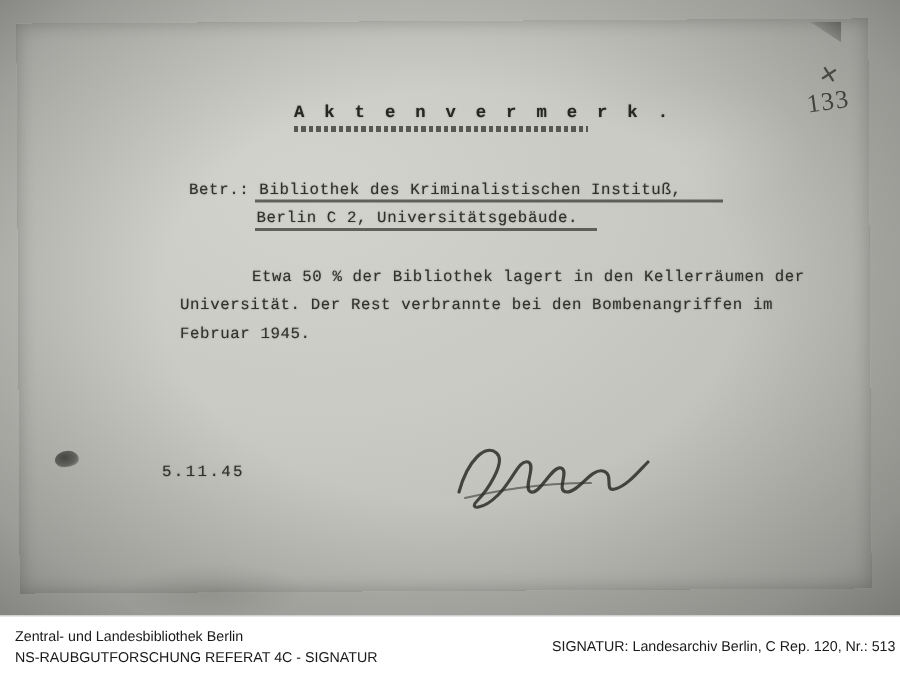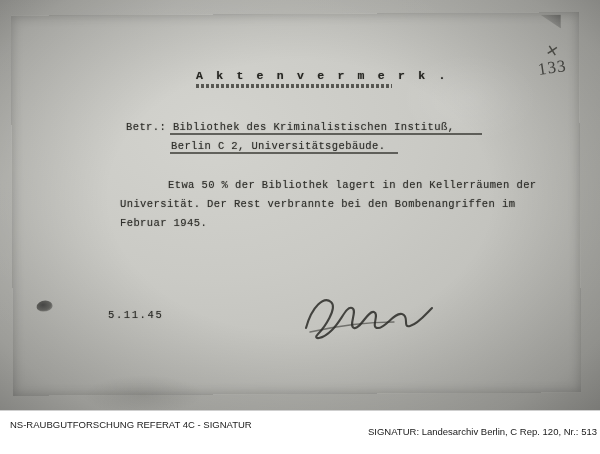--- a/index.html
+++ b/index.html
@@ -242,20 +242,21 @@
       </svg>
     </div>
 
     <div id="pencil-mark">✕</div>
     <div id="archive-number">133</div>
 
   </div>
 
   <div id="caption-bar">
     <div id="caption-left">
+      <span class="cap-line">Zentral- und Landesbibliothek Berlin</span>
       <span class="cap-line">NS-RAUBGUTFORSCHUNG REFERAT 4C - SIGNATUR</span>
     </div>
     <div id="caption-right">
       <span class="cap-line">SIGNATUR: Landesarchiv Berlin, C Rep. 120, Nr.: 513</span>
     </div>
   </div>
 
 </div>
 
 </body></html>

